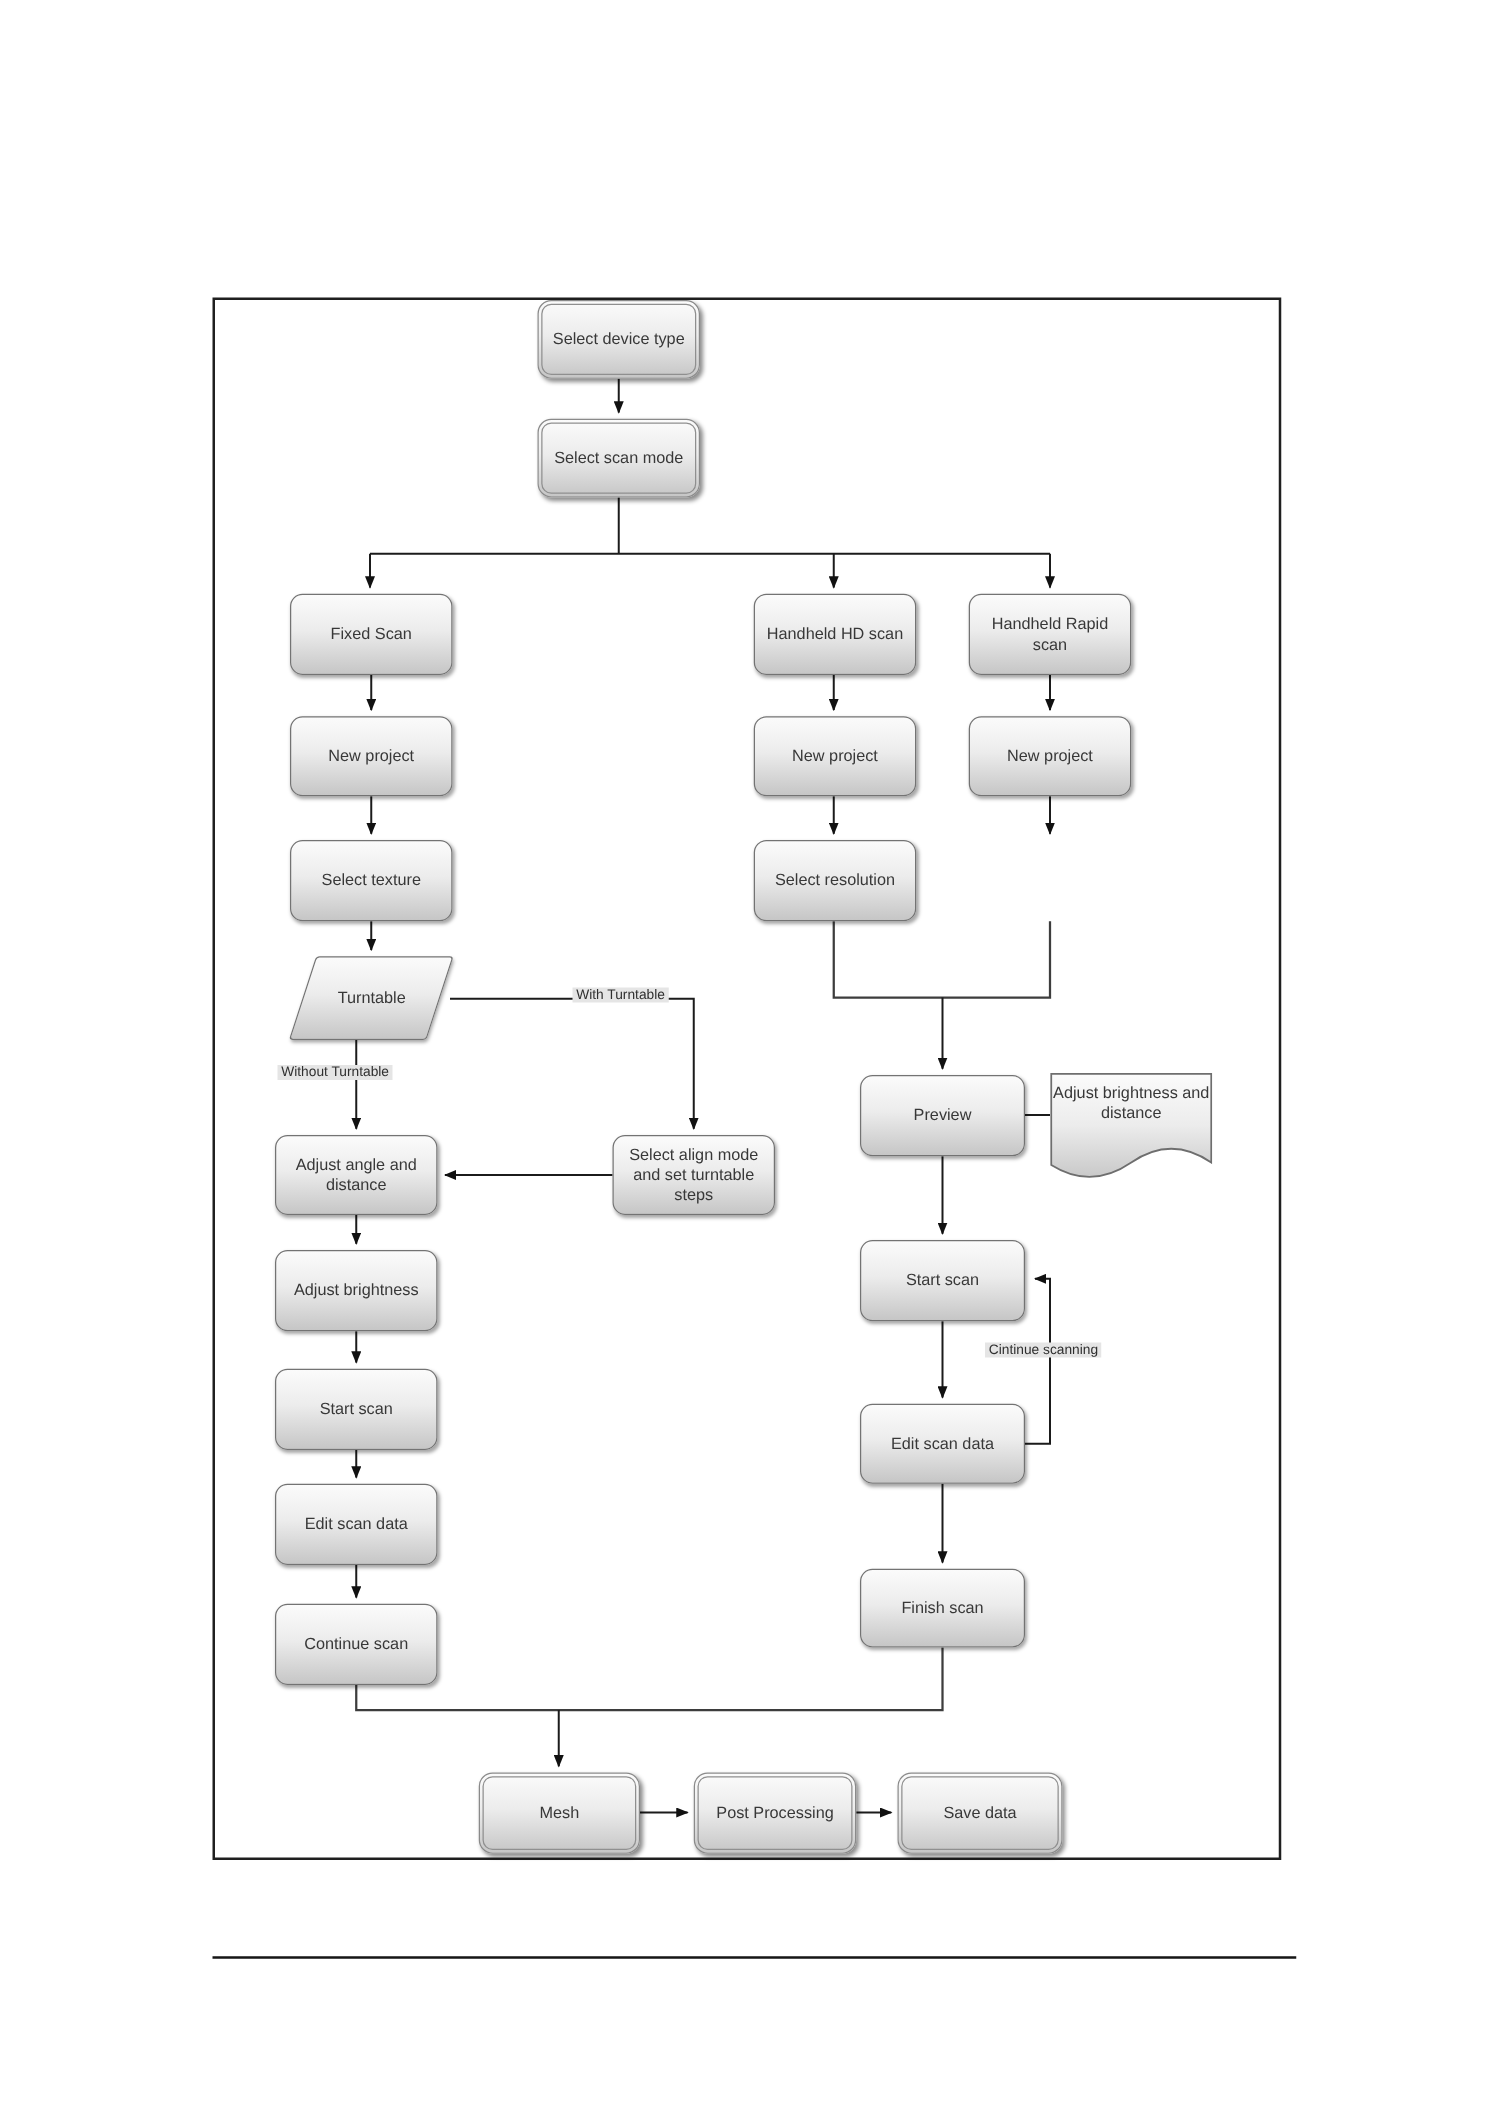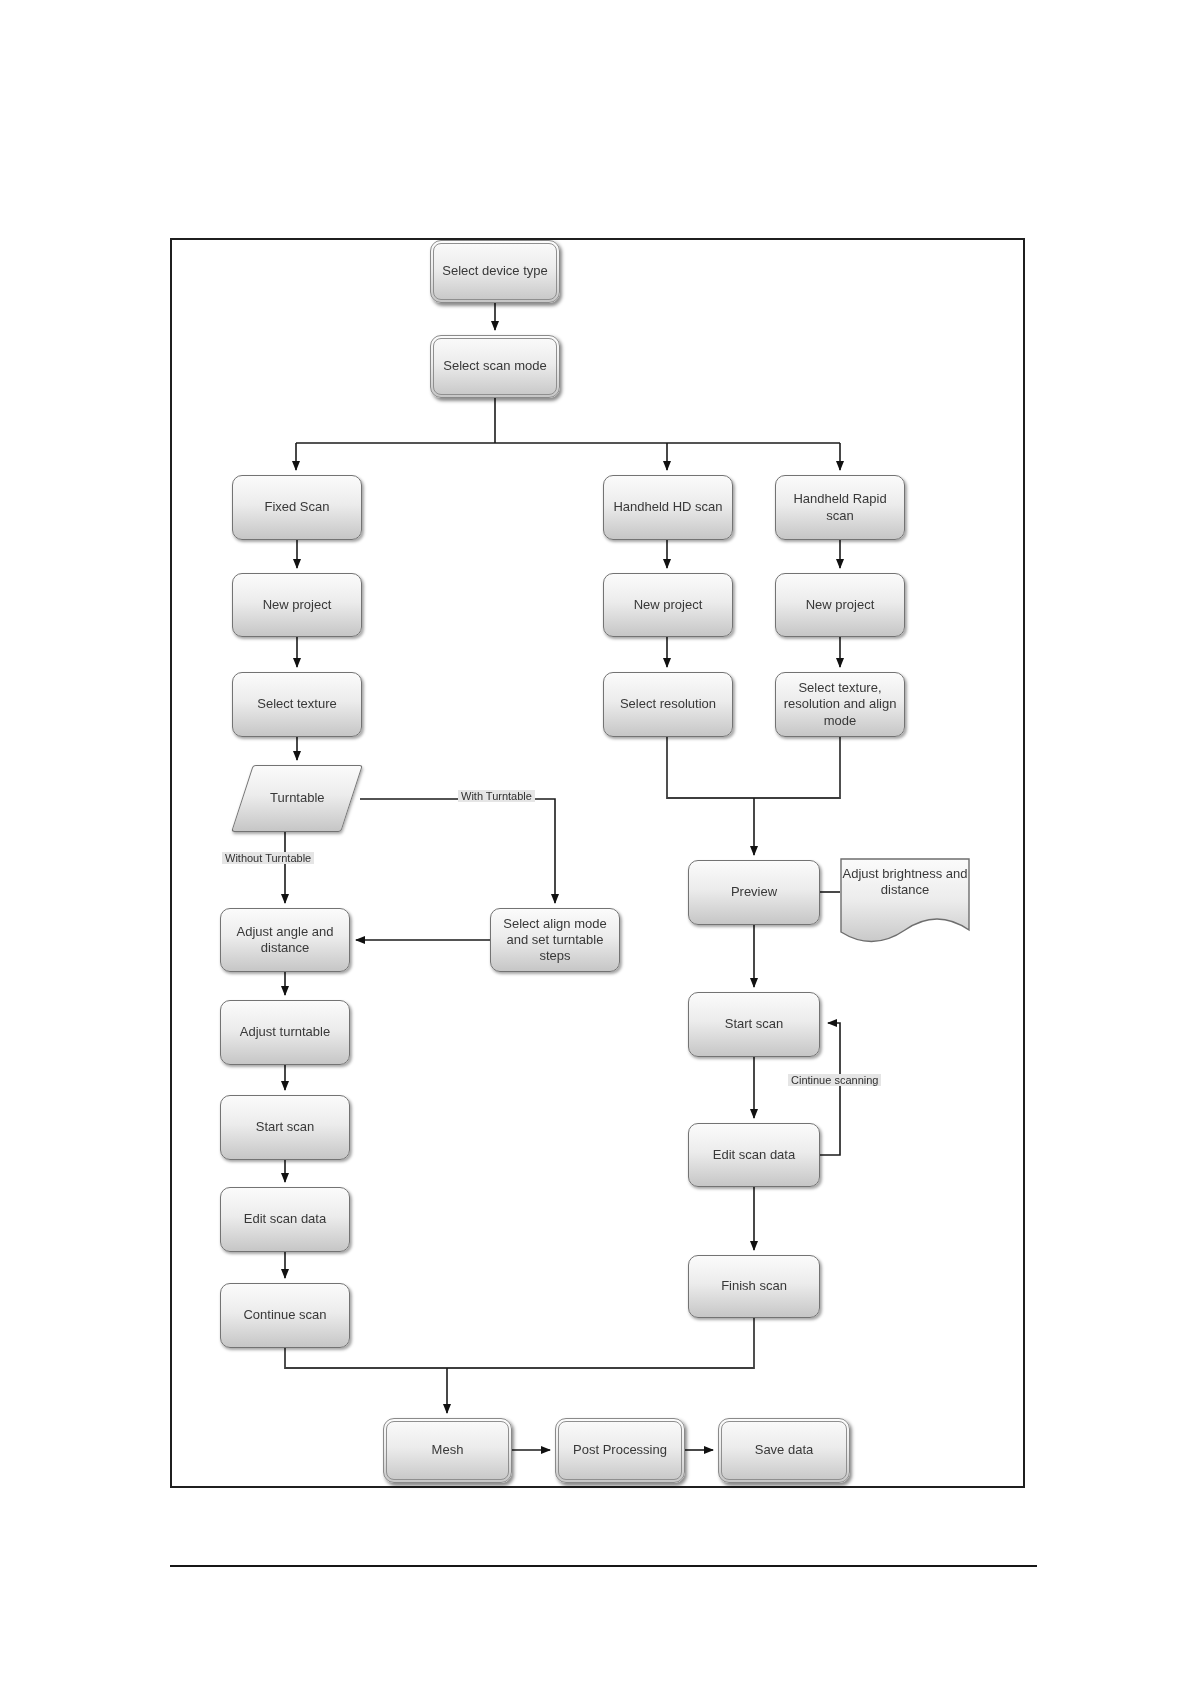--- a/index.html
+++ b/index.html
@@ -86,29 +86,28 @@
   <div class="node" style="left:232px;top:475px;width:130px;height:65px;">Fixed Scan</div>
   <div class="node" style="left:603px;top:475px;width:130px;height:65px;">Handheld HD scan</div>
   <div class="node" style="left:775px;top:475px;width:130px;height:65px;">Handheld Rapid scan</div>
 
   <div class="node" style="left:232px;top:573px;width:130px;height:64px;">New project</div>
   <div class="node" style="left:603px;top:573px;width:130px;height:64px;">New project</div>
   <div class="node" style="left:775px;top:573px;width:130px;height:64px;">New project</div>
 
   <div class="node" style="left:232px;top:672px;width:130px;height:65px;">Select texture</div>
   <div class="node" style="left:603px;top:672px;width:130px;height:65px;">Select resolution</div>
-  <div class="node" style="left:775px;top:672px;width:130px;height:65px;">Select texture, resolution and align mode</div>
 
   <div class="node para" style="left:242px;top:765px;width:110px;height:67px;">
     <span>Turntable</span>
   </div>
 
   <div class="node" style="left:220px;top:908px;width:130px;height:64px;">Adjust angle and distance</div>
   <div class="node" style="left:490px;top:908px;width:130px;height:64px;">Select align mode and set turntable steps</div>
-  <div class="node" style="left:220px;top:1000px;width:130px;height:65px;">Adjust turntable</div>
+  <div class="node" style="left:220px;top:1000px;width:130px;height:65px;">Adjust brightness</div>
   <div class="node" style="left:220px;top:1095px;width:130px;height:65px;">Start scan</div>
   <div class="node" style="left:220px;top:1187px;width:130px;height:65px;">Edit scan data</div>
   <div class="node" style="left:220px;top:1283px;width:130px;height:65px;">Continue scan</div>
 
   <div class="node" style="left:688px;top:860px;width:132px;height:65px;text-align:right;">Preview</div>
 
   <div class="docshape">
     <svg width="130" height="92" viewBox="0 0 130 92" xmlns="http://www.w3.org/2000/svg">
       <defs>
         <linearGradient id="docGrad" x1="0" y1="0" x2="0" y2="1">

